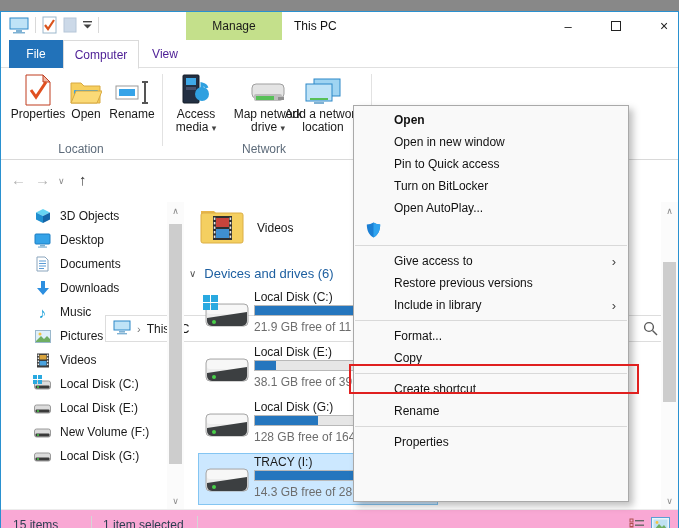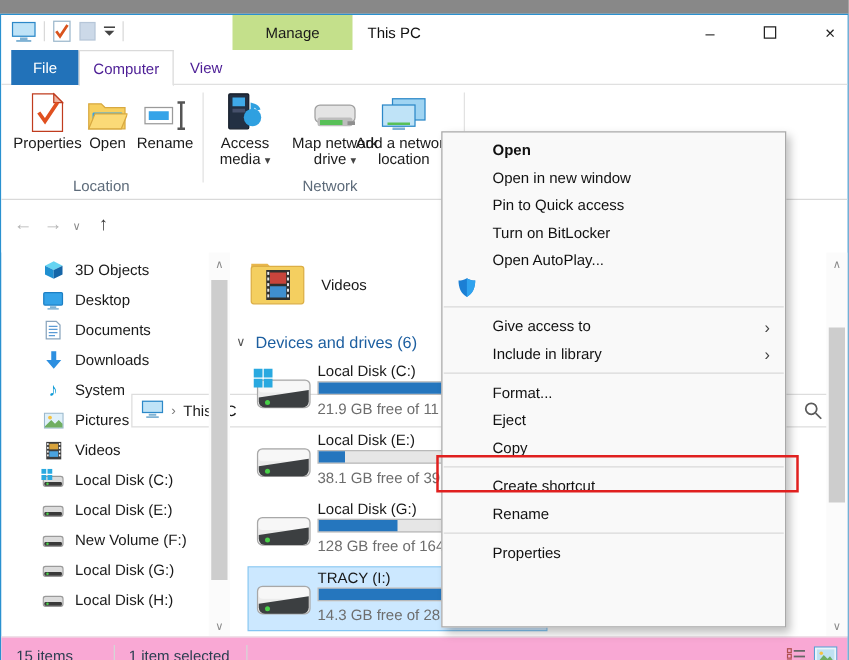--- a/index.html
+++ b/index.html
@@ -320,21 +320,21 @@
     <div class="sitem">
       <span class="ic">
           <svg width="14" height="16" viewBox="0 0 14 16">
             <path d="M5 1 h4 v7 h4 l-6 7 l-6 -7 h4 z" fill="#2d8fe0"></path>
           </svg>
         </span>
       <span>Downloads</span>
       </div>
     <div class="sitem">
       <span class="ic" style="color:#0f9bd7; font-size:15px;">♪</span>
-      <span>System</span>
+      <span>Music</span>
       </div>
     <div class="sitem">
       <span class="ic">
           <svg width="16" height="13" viewBox="0 0 16 13">
             <rect x="0.5" y="0.5" width="15" height="12" fill="#dff0fa" stroke="#9ab8cc"></rect>
             <circle cx="5" cy="4" r="1.5" fill="#f5c242"></circle>
             <path d="M1 11 L6 6 L9 9 L12 6 L15 9 V12 H1 Z" fill="#6fae62"></path>
           </svg>
         </span>
       <span>Pictures</span>
@@ -399,30 +399,20 @@
       </div>
     <div class="sitem">
       <span class="ic">
           <svg width="17" height="13" viewBox="0 0 17 13">
             <rect x="0.5" y="3" width="16" height="8" rx="2" fill="#dcdcdc" stroke="#9a9a9a"></rect>
             <rect x="1.5" y="7.5" width="14" height="3" rx="1" fill="#3a3a3a"></rect>
             <circle cx="4" cy="9" r="1" fill="#49d049"></circle>
           </svg>
         </span>
       <span>Local Disk (G:)</span>
-      </div>
-    <div class="sitem">
-      <span class="ic">
-          <svg width="17" height="13" viewBox="0 0 17 13">
-            <rect x="0.5" y="3" width="16" height="8" rx="2" fill="#dcdcdc" stroke="#9a9a9a"></rect>
-            <rect x="1.5" y="7.5" width="14" height="3" rx="1" fill="#3a3a3a"></rect>
-            <circle cx="4" cy="9" r="1" fill="#49d049"></circle>
-          </svg>
-        </span>
-      <span>Local Disk (H:)</span>
       </div>
   </div>
 
   <div class="sbar side">
     <div class="sb-arrow" style="top:0;">∧</div>
     <div class="sb-thumb" style="top:22px; height:240px;"></div>
     <div class="sb-arrow" style="bottom:0;">∨</div>
   </div>
 
   <div class="main">
@@ -550,29 +540,29 @@
             <path d="M7.5 0.5 C9.5 1.8 11.8 2.4 14.2 2.4 C14.2 8 12.2 13 7.5 15.5 C2.8 13 0.8 8 0.8 2.4 C3.2 2.4 5.5 1.8 7.5 0.5 Z" fill="#1b7fd4"></path>
             <path d="M7.5 0.5 C9.5 1.8 11.8 2.4 14.2 2.4 C14.2 8 12.2 13 7.5 15.5 Z" fill="#2fa3ef"></path>
           </svg></span>
       </div>
     <div class="msep"></div>
     <div class="mi">
         <span>Give access to</span>
         <span class="subarrow">›</span>
       </div>
     <div class="mi">
+        <span>Restore previous versions</span>
+      </div>
+    <div class="mi">
         <span>Include in library</span>
         <span class="subarrow">›</span>
       </div>
     <div class="msep"></div>
     <div class="mi">
         <span>Format...</span>
-      </div>
-    <div class="mi">
-        <span>Eject</span>
       </div>
     <div class="mi">
         <span>Copy</span>
       </div>
     <div class="msep"></div>
     <div class="mi">
         <span>Create shortcut</span>
       </div>
     <div class="mi">
         <span>Rename</span>

